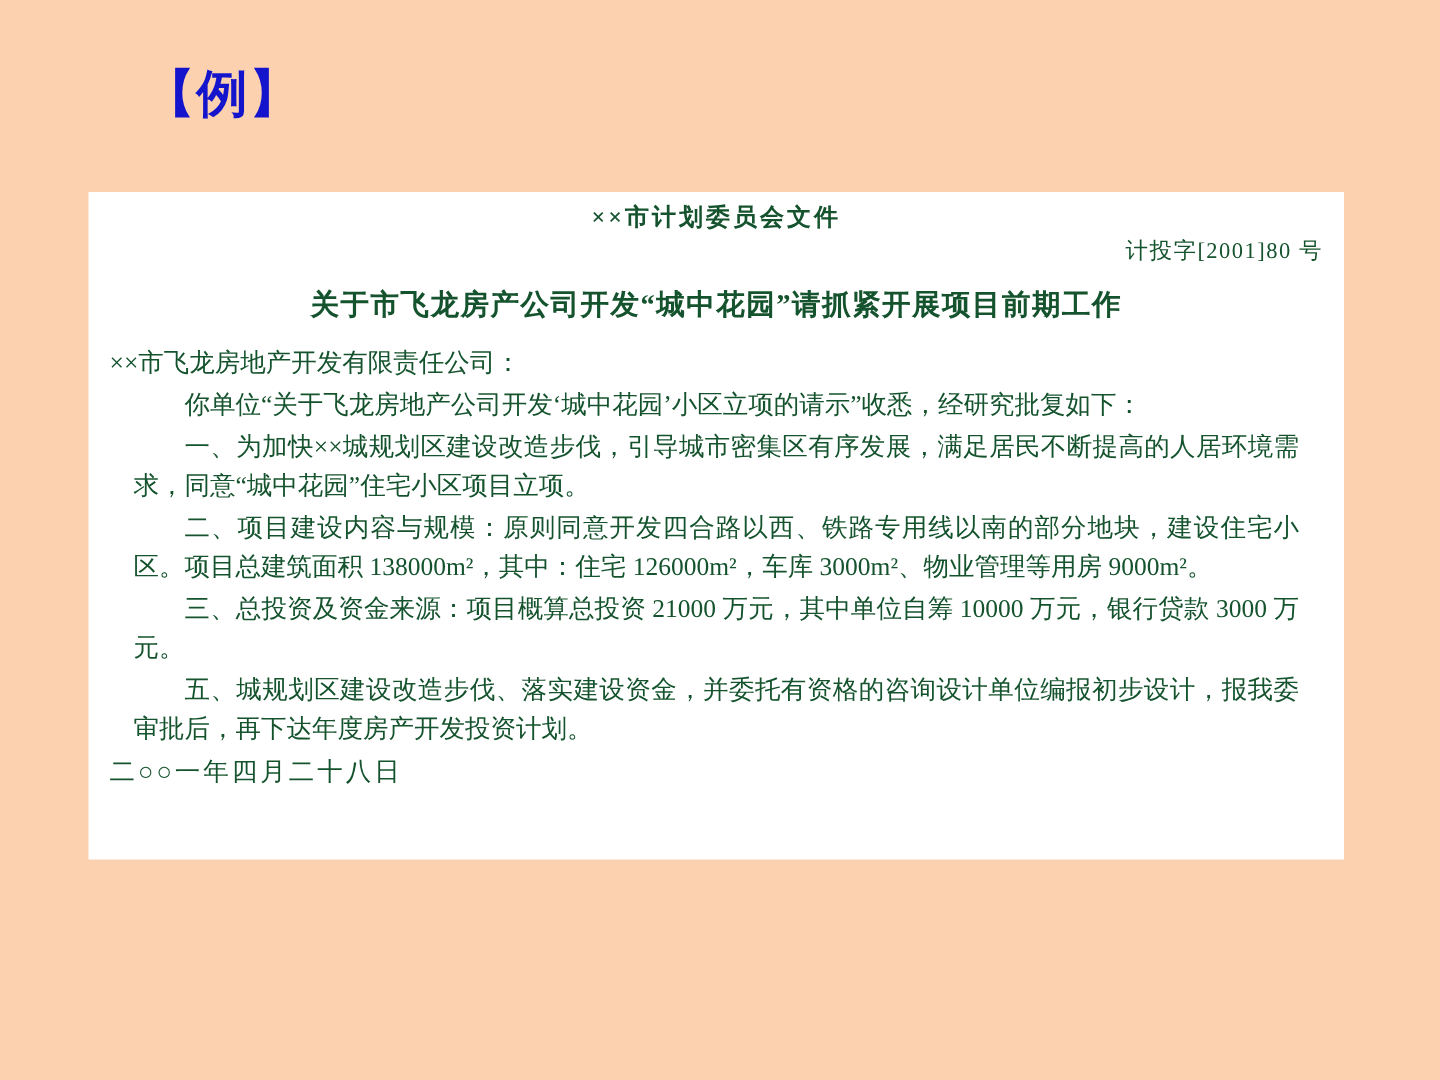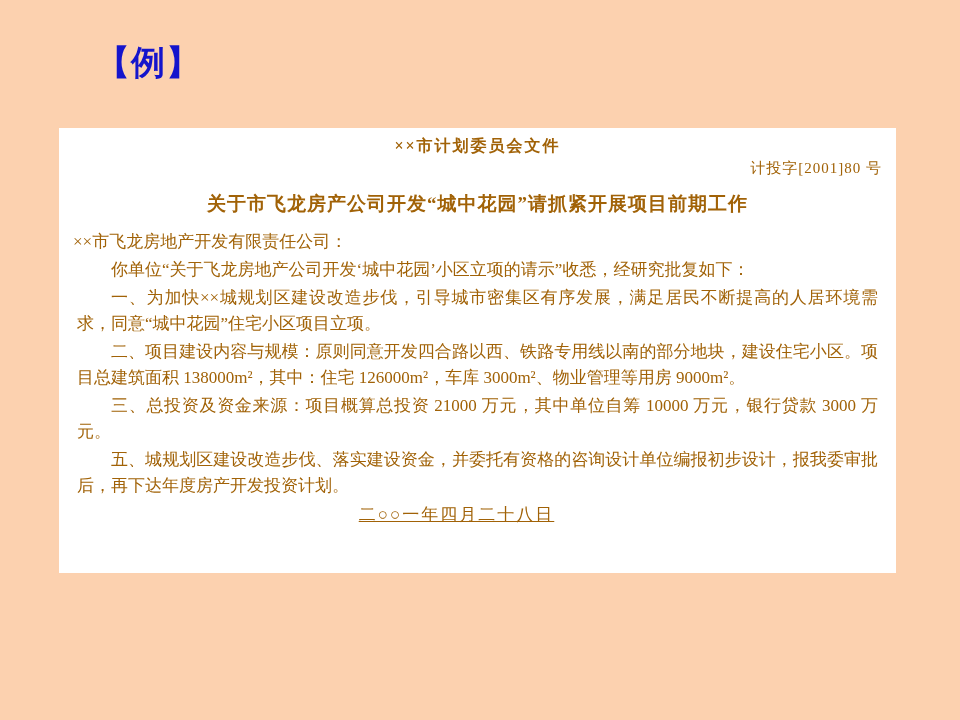--- a/index.html
+++ b/index.html
@@ -26,21 +26,21 @@
     color: #1414CC;
     letter-spacing: 1px;
   }
   .document {
     position: absolute;
     left: 59px;
     top: 128px;
     width: 837px;
     height: 445px;
     background: #FFFFFF;
-    color: #a16207;
+    color: #14532d;
     font-family: "Liberation Serif", serif;
     padding: 7px 14px 8px 14px;
     overflow: hidden;
   }
   .doc-issuer {
     text-align: center;
     font-size: 16px;
     font-weight: bold;
     line-height: 21px;
     letter-spacing: 2px;
@@ -60,32 +60,31 @@
     letter-spacing: 1px;
   }
   .doc-addressee {
     font-size: 17px;
     margin-top: 11px;
     line-height: 27px;
   }
   .doc-body p {
     font-size: 17px;
     line-height: 26px;
-    margin: 2px 4px;
+    margin: 2px 16px;
     text-indent: 2em;
     text-align: justify;
   }
   .doc-date {
-    text-align: center;
+    text-align: left;
     padding-right: 42px;
     font-size: 17px;
     margin-top: 2px;
     line-height: 27px;
     letter-spacing: 2px;
-    text-decoration: underline;
   }
 </style>
 </head>
 <body>
 
 <div class="slide">
 
   <div class="slide-title">【例】</div>
 
   <div class="document">

